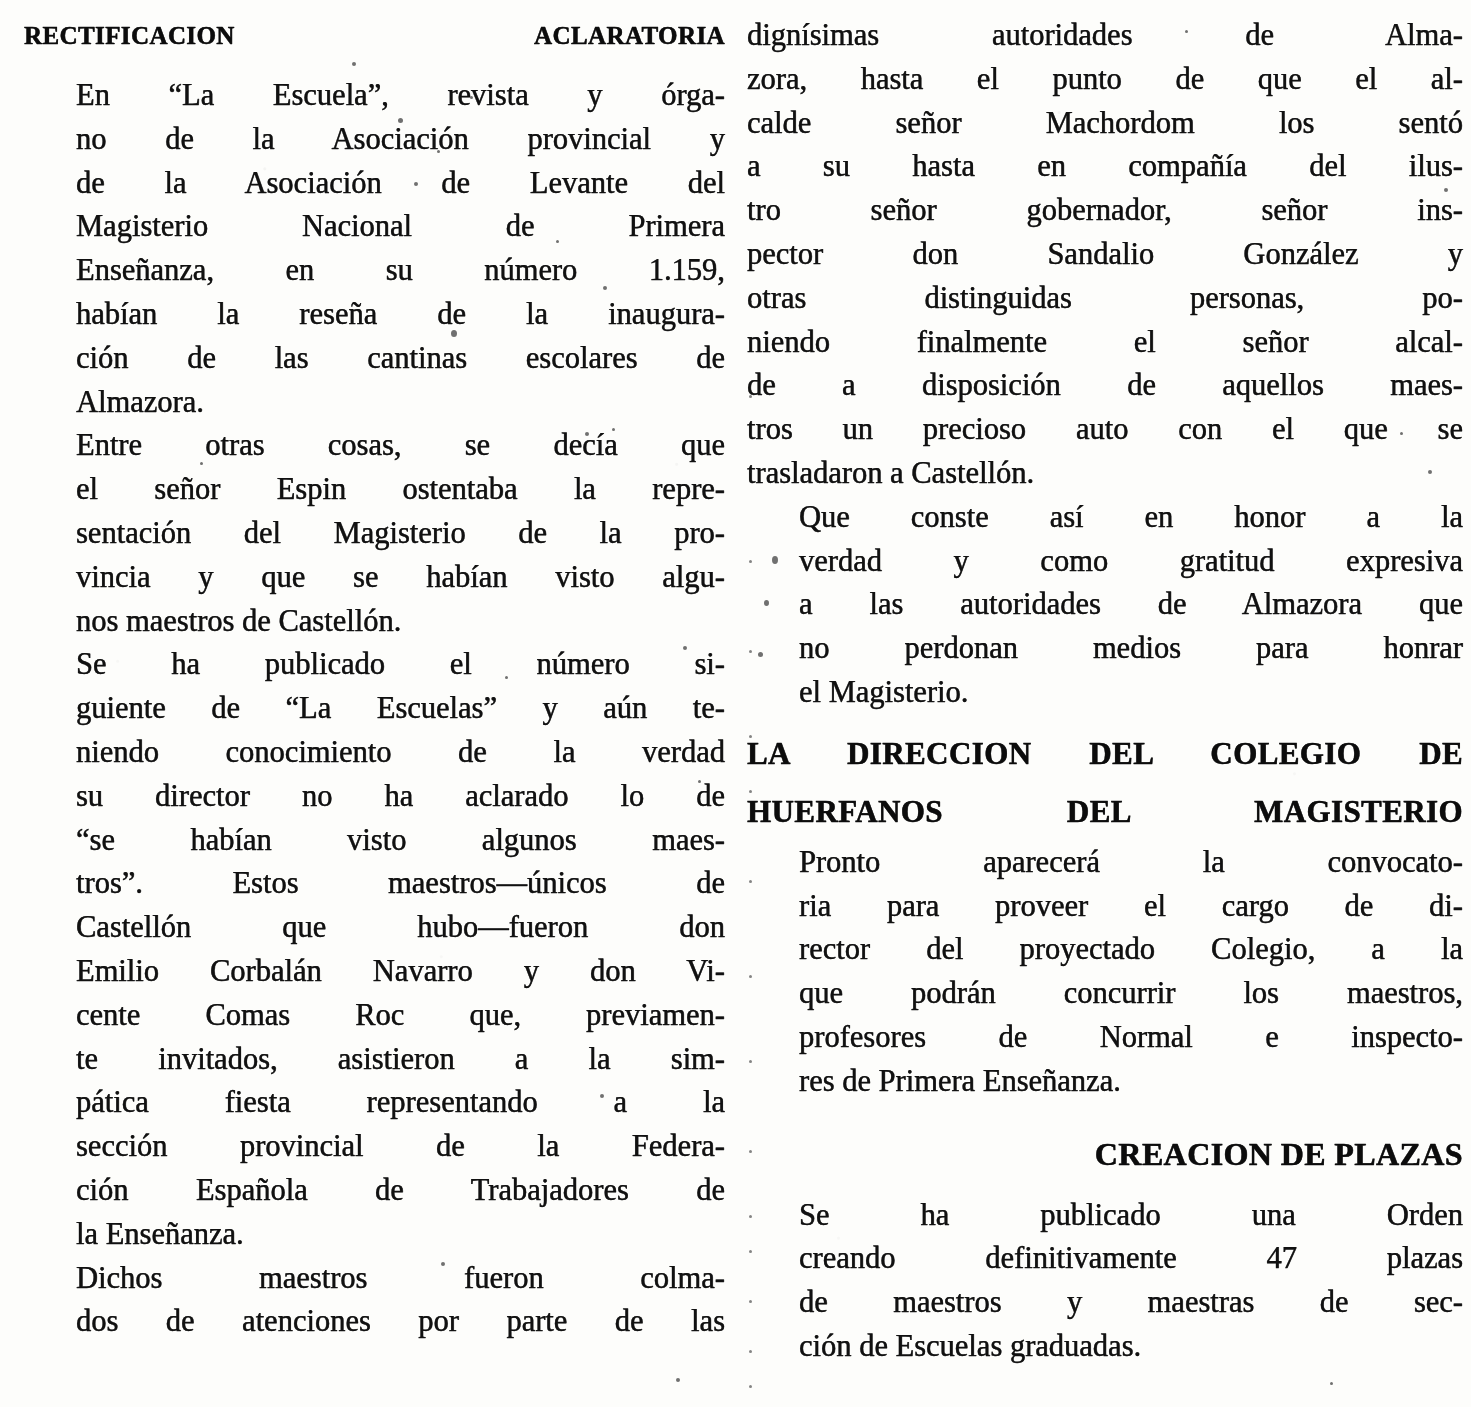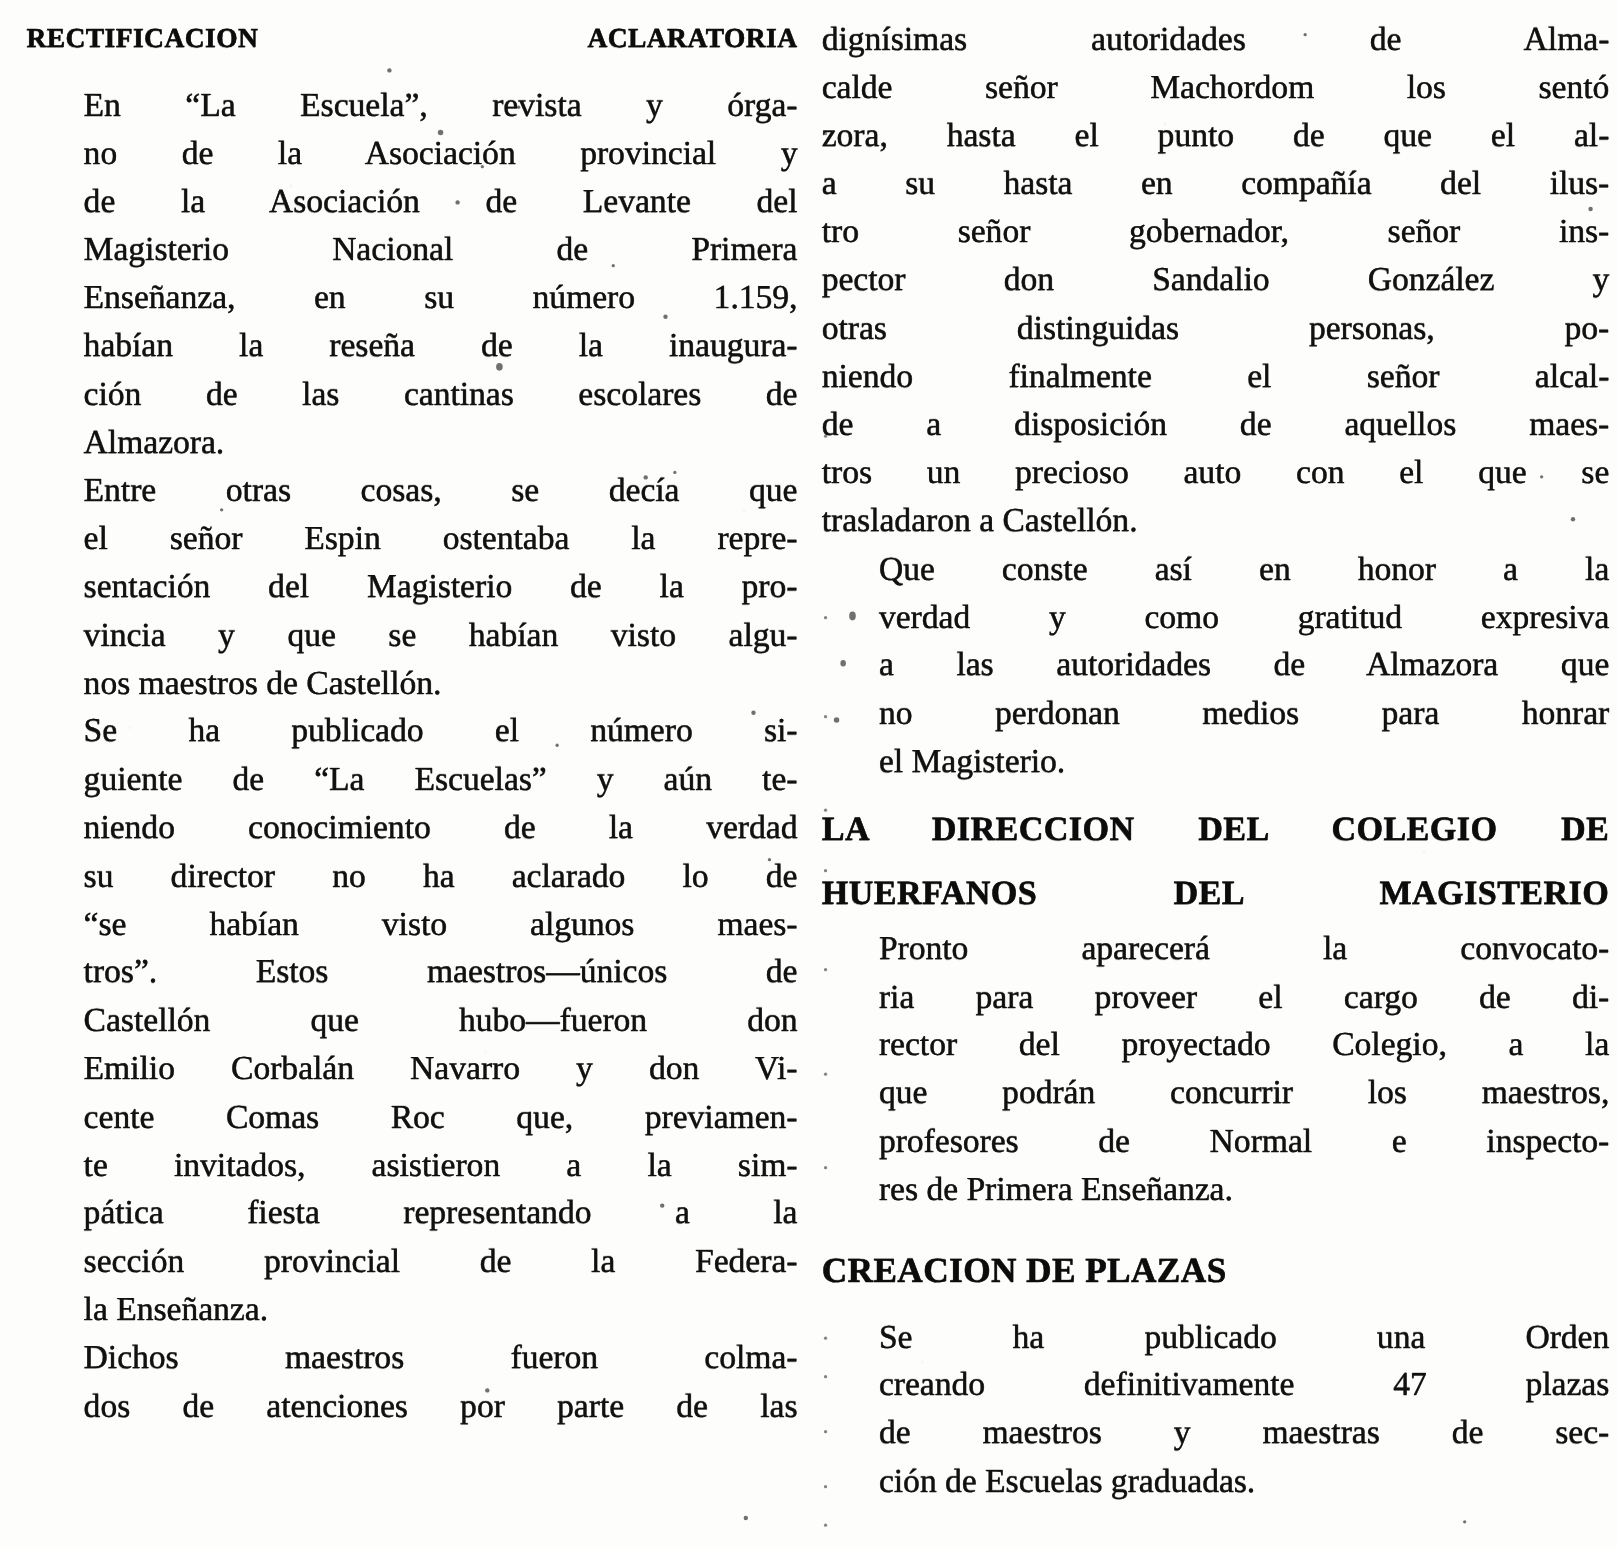--- a/index.html
+++ b/index.html
@@ -86,21 +86,21 @@
 
   .headline-block .hl-line {
     display: block;
     text-align: justify;
     text-align-last: justify;
   }
 
   .headline-centered {
     font-size: 32px;
     line-height: 44px;
-    text-align: left;
+    text-align: right;
     margin: 28px 0 18px 0;
   }
 
   
   .para {
     margin: 0;
     font-size: 30.5px;
     line-height: 43.8px;
     text-align: justify;
     text-align-last: justify;
@@ -203,36 +203,37 @@
         <span class="ln">niendo conocimiento de la verdad</span>
         <span class="ln">su director no ha aclarado lo de</span>
         <span class="ln">“se habían visto algunos maes-</span>
         <span class="ln">tros”. Estos maestros—únicos de</span>
         <span class="ln">Castellón que hubo—fueron don</span>
         <span class="ln">Emilio Corbalán Navarro y don Vi-</span>
         <span class="ln">cente Comas Roc que, previamen-</span>
         <span class="ln">te invitados, asistieron a la sim-</span>
         <span class="ln">pática fiesta representando a la</span>
         <span class="ln">sección provincial de la Federa-</span>
+        <span class="ln">ción Española de Trabajadores de</span>
         <span class="ln ln-last">la Enseñanza.</span>
       </p>
 
       <p class="para inky">
         <span class="ln ln-first">Dichos maestros fueron colma-</span>
         <span class="ln">dos de atenciones por parte de las</span>
       </p>
 
     </div>
 
     <div class="col col-right">
 
       <p class="para inky no-indent">
         <span class="ln">dignísimas autoridades de Alma-</span>
+        <span class="ln">zora, hasta el punto de que el al-</span>
         <span class="ln">calde señor Machordom los sentó</span>
-        <span class="ln">zora, hasta el punto de que el al-</span>
         <span class="ln">a su hasta en compañía del ilus-</span>
         <span class="ln">tro señor gobernador, señor ins-</span>
         <span class="ln">pector don Sandalio González y</span>
         <span class="ln">otras distinguidas personas, po-</span>
         <span class="ln">niendo finalmente el señor alcal-</span>
         <span class="ln">de a disposición de aquellos maes-</span>
         <span class="ln">tros un precioso auto con el que se</span>
         <span class="ln ln-last">trasladaron a Castellón.</span>
       </p>
 

